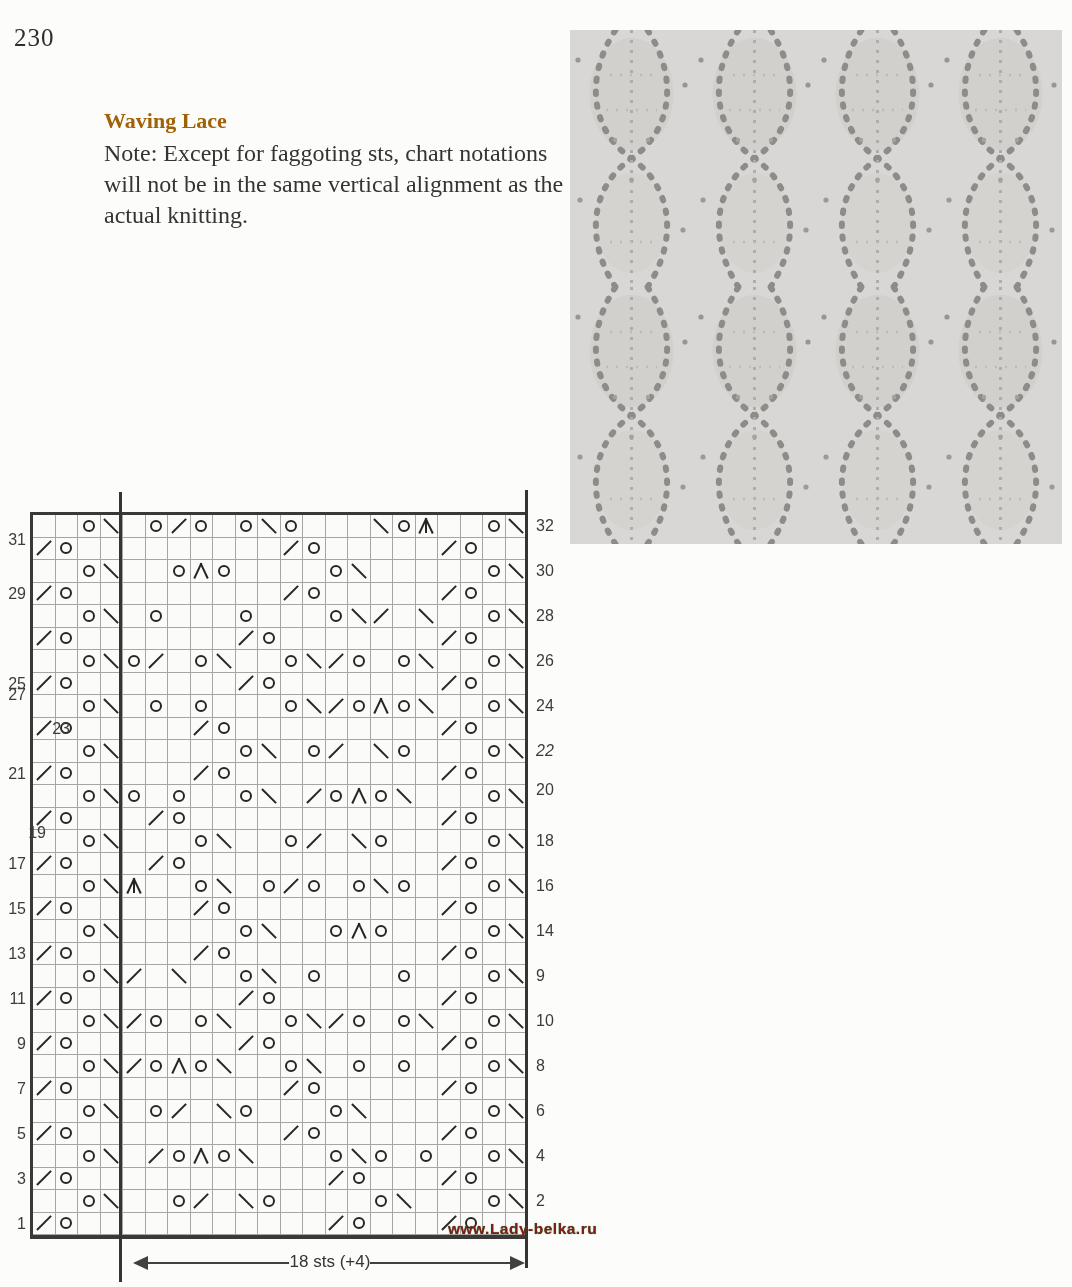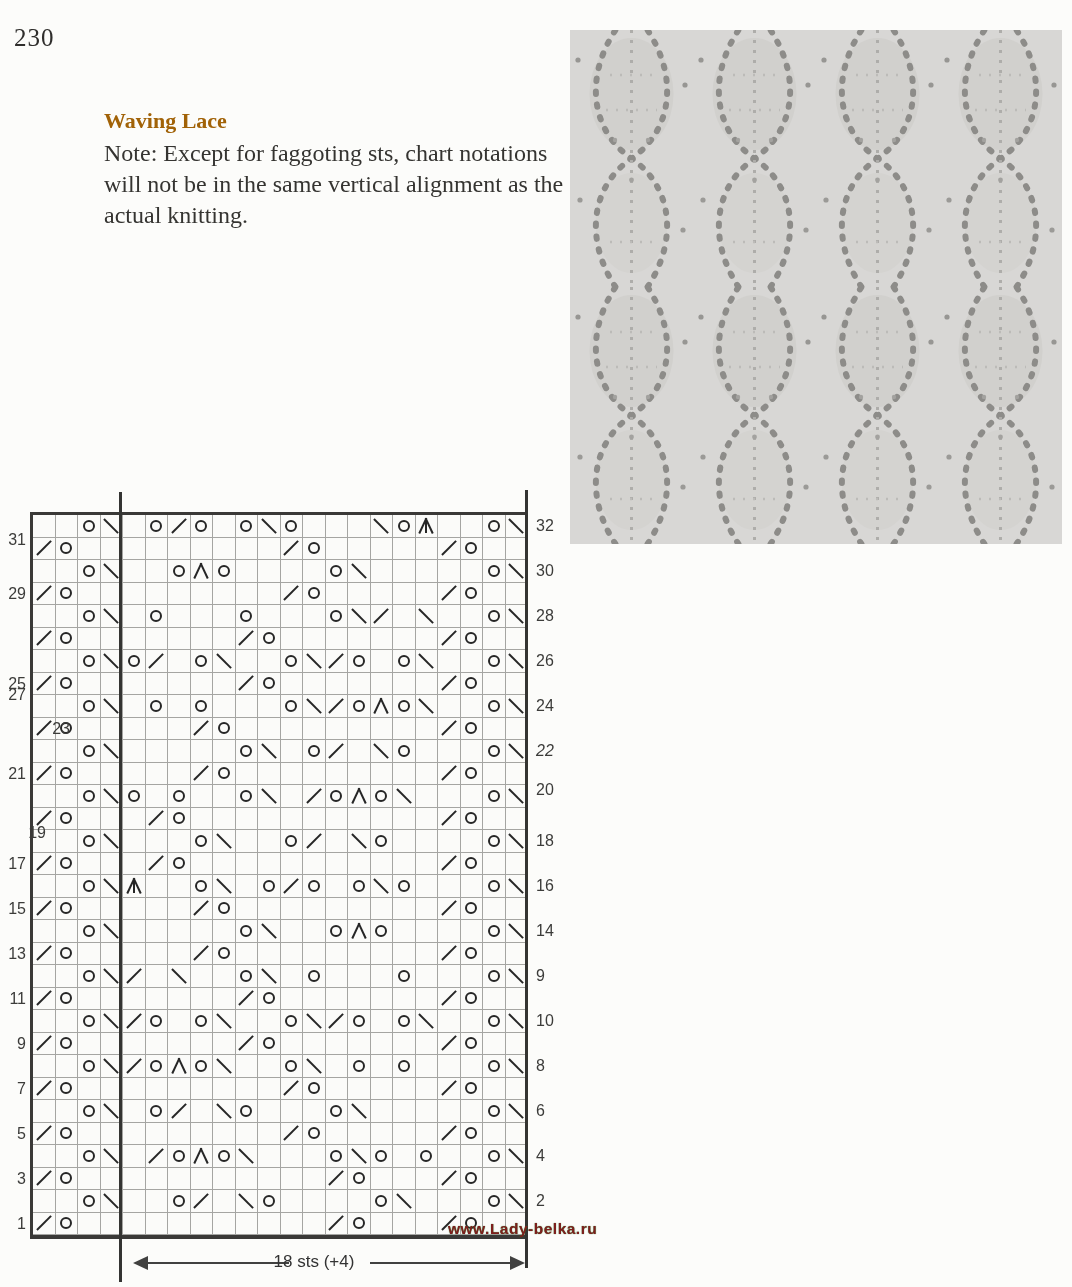--- a/index.html
+++ b/index.html
@@ -38,21 +38,21 @@
   
   .repeat-annot{position:absolute;left:120px;top:1250px;width:410px;height:28px;
         font-family:"Liberation Sans",sans-serif;}
   .arrow-seg{position:absolute;top:12px;height:2px;background:#414140;}
   .seg-left{left:27px;width:142px;}
   .seg-right{left:250px;width:142px;}
   .arrowhead{position:absolute;top:6px;width:0;height:0;border-top:7px solid transparent;
         border-bottom:7px solid transparent;}
   .arrowhead.left{left:13px;border-right:15px solid #414140;}
   .arrowhead.right{left:390px;border-left:15px solid #414140;}
-  .repeat-text{position:absolute;left:152px;top:2px;width:84px;text-align:center;
+  .repeat-text{position:absolute;left:168px;top:2px;width:84px;text-align:center;
         font-size:17px;color:#333;}
   .watermark{position:absolute;left:448px;top:1220px;font-family:"Liberation Sans",sans-serif;
         font-size:15.5px;font-weight:bold;color:#7f1d1d;z-index:6;letter-spacing:0.5px;
         text-shadow:0 0 1px #1c7a22;}
 </style>
 </head>
 <body>
 
 <div class="page">
 

